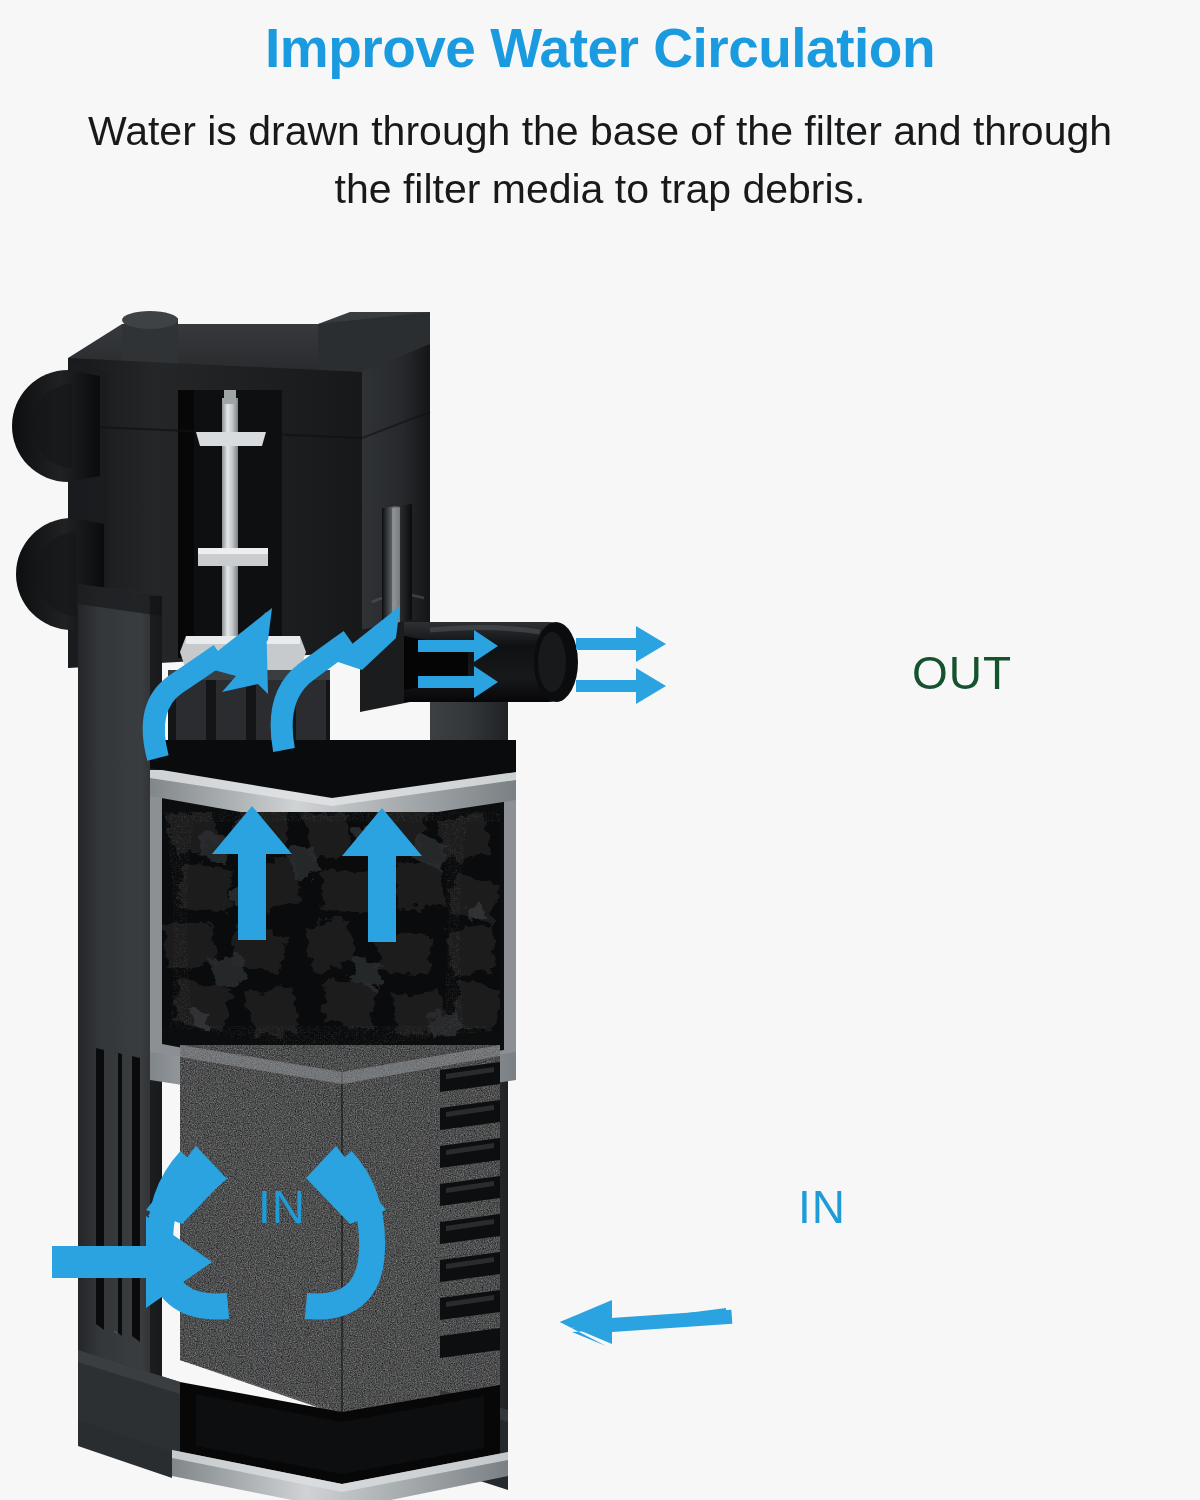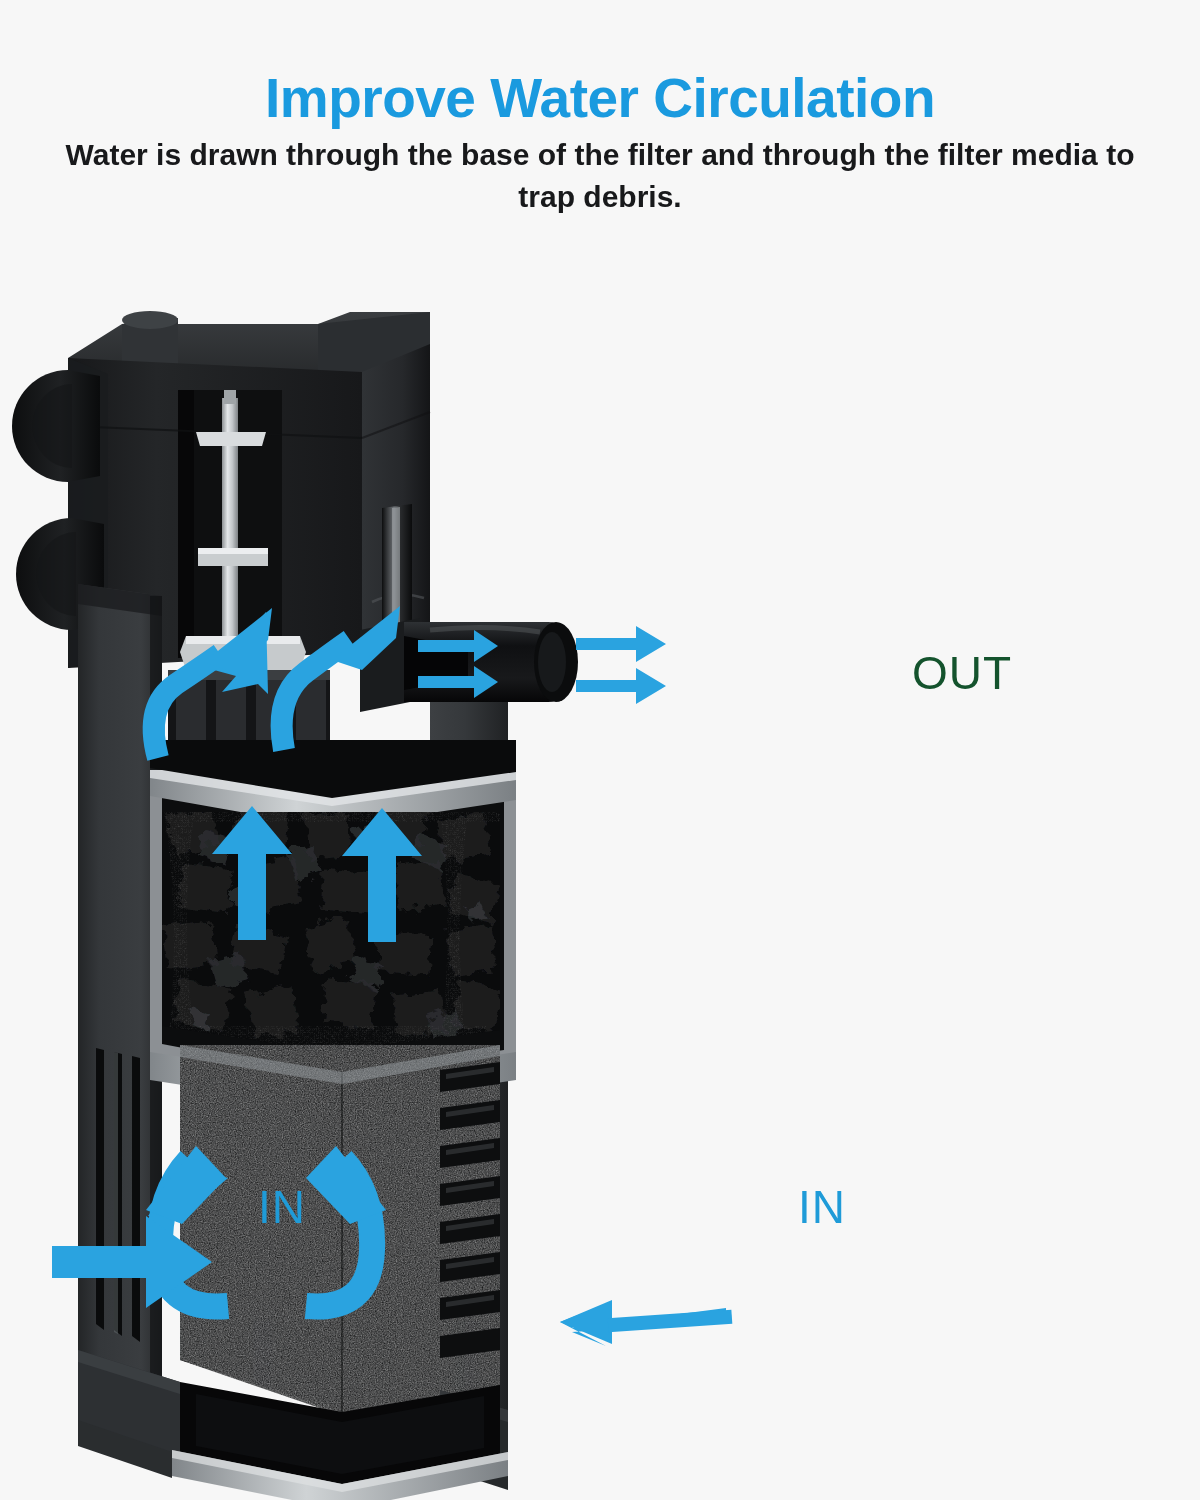--- a/index.html
+++ b/index.html
@@ -18,39 +18,39 @@
     overflow: hidden;
   }
 
   
   .header {
     position: absolute;
     top: 0;
     left: 0;
     width: 1200px;
     text-align: center;
-    padding-top: 70px;
+    padding-top: 20px;
     box-sizing: border-box;
   }
   .title {
     font-size: 55px;
     font-weight: bold;
     color: #1a9adf;
     letter-spacing: -0.5px;
     line-height: 1.05;
     margin: 0;
     font-family: "Liberation Sans", sans-serif;
   }
   .subtitle {
-    font-size: 30px;
+    font-size: 41px;
     color: #18191b;
     line-height: 1.42;
-    margin: 6px auto 0 auto;
+    margin: 24px auto 0 auto;
     max-width: 1070px;
-    font-weight: 700;
+    font-weight: 400;
     font-family: "Liberation Sans", sans-serif;
   }
 
   
   .stage {
     position: absolute;
     left: 0;
     top: 300px;
     width: 1200px;
     height: 1200px;

